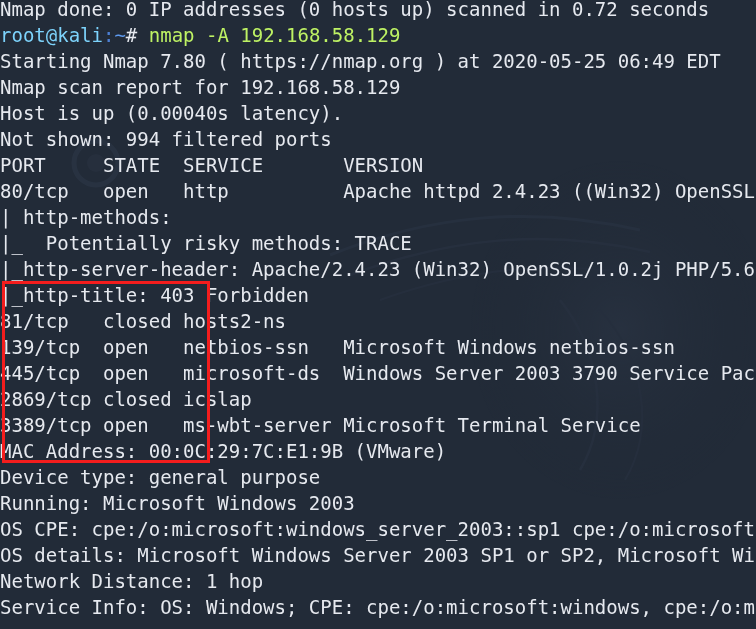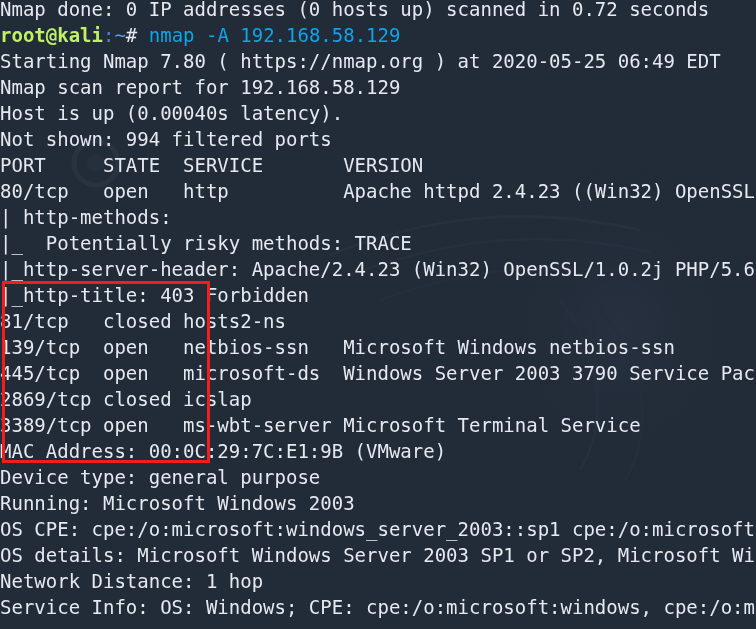--- a/index.html
+++ b/index.html
@@ -33,25 +33,25 @@
     top: -4px;
     width: 1600px;
     white-space: pre;
     z-index: 2;
   }
   .line {
     height: 26px;
     white-space: pre;
     overflow: visible;
   }
-  .prompt-user { color: #bef264; font-weight: bold; }
+  .prompt-user { color: #7dd3fc; font-weight: normal; }
   .prompt-colon { color: #4c7fd4; }
   .prompt-tilde { color: #5e9bf0; }
   .prompt-hash { color: #e6e9ef; }
-  .cmd { color: #0ea5e9; }
+  .cmd { color: #bef264; }
 
   #annotation-box {
     position: absolute;
     left: 2px;
     top: 281px;
     width: 208px;
     height: 182px;
     border: 3px solid #f41d1d;
     box-sizing: border-box;
     z-index: 5;

